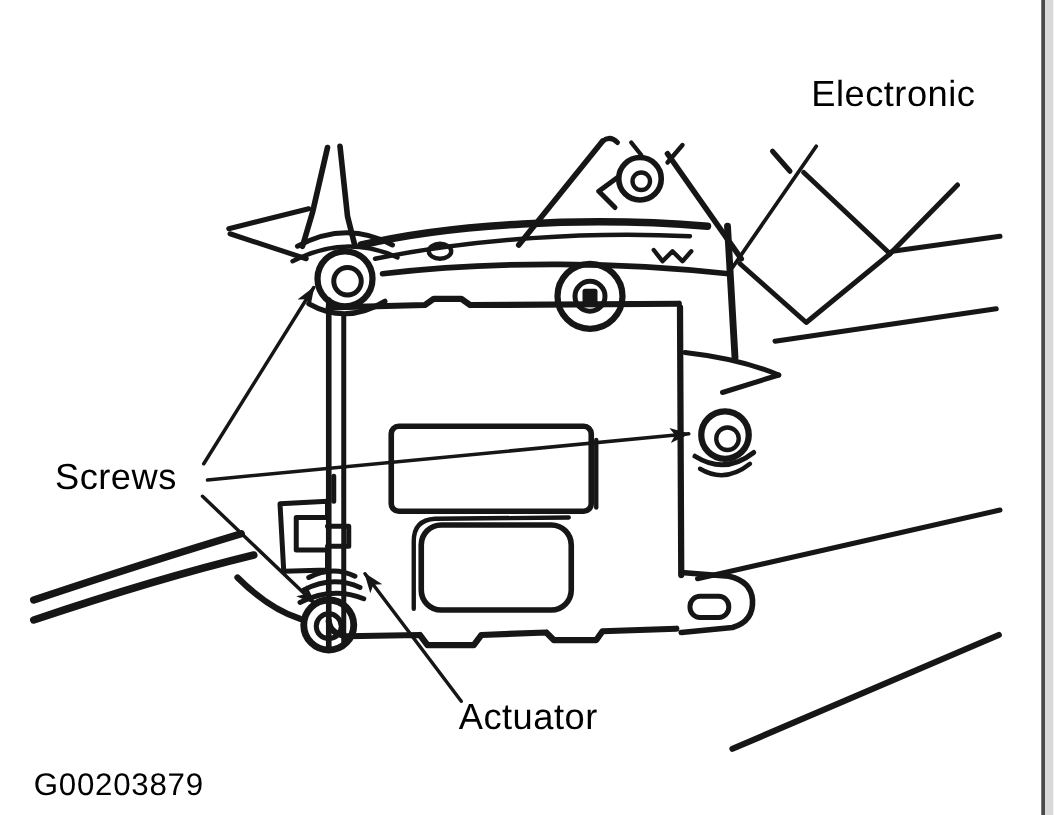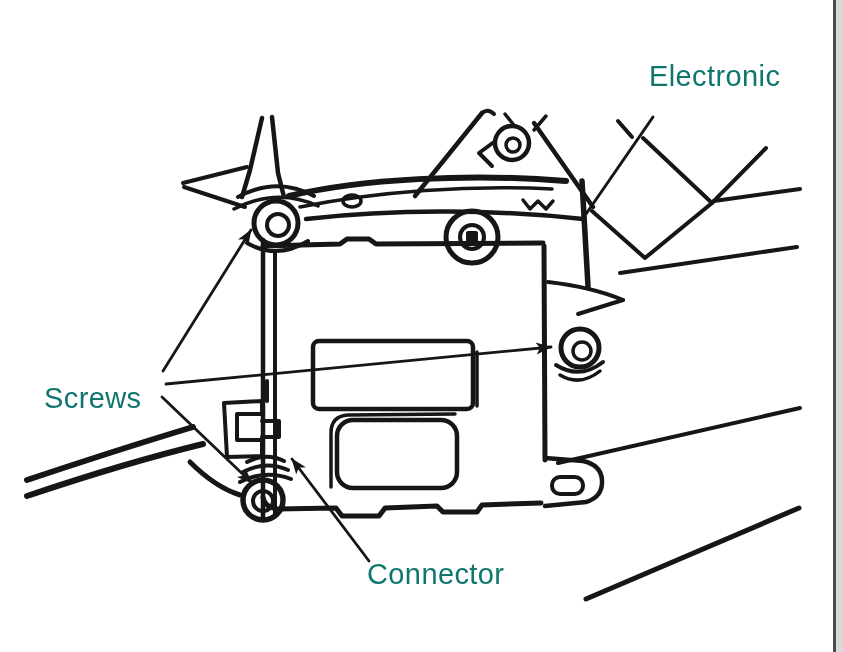--- a/index.html
+++ b/index.html
@@ -6,30 +6,30 @@
   #page{
     position:relative;
     width:843px;height:652px;
     background:#ffffff;
     overflow:hidden;
     font-family:"Liberation Sans",sans-serif;
   }
   #lineart{position:absolute;left:0;top:0;}
   .lbl{
     position:absolute;
-    color:#0f766e;
+    color:#000000;
     font-size:29px;
     line-height:37px;
     letter-spacing:0.4px;
     white-space:nowrap;
     user-select:none;
     text-align:right;
   }
   .lbl-ea{left:649px;top:58px;}
-  .lbl-screws{left:44px;top:380px;}
+  .lbl-screws{left:44px;top:364px;}
   .lbl-connector{left:367px;top:556px;}
   .lbl-code{left:27px;top:610px;font-size:25px;letter-spacing:0.6px;}
   .edge-line{position:absolute;left:833px;top:0;width:3px;height:652px;background:#4a4a4a;}
   .edge-strip{position:absolute;left:836px;top:0;width:7px;height:652px;background:#d9d9d9;}
 </style>
 </head>
 <body>
 
 <div id="page">
 
@@ -138,18 +138,19 @@
       <path d="M369,561 L292,459" marker-end="url(#ah)"></path>
     </g>
   </svg>
 
   <div class="lbl lbl-ea">
     <div>Electronic</div>
   </div>
 
   <div class="lbl lbl-screws">Screws</div>
 
-  <div class="lbl lbl-connector">Connector</div>
+  <div class="lbl lbl-connector">Actuator</div>
 
+  <div class="lbl lbl-code">G00203879</div>
 
   <div class="edge-line"></div>
   <div class="edge-strip"></div>
 </div>
 
 </body></html>

